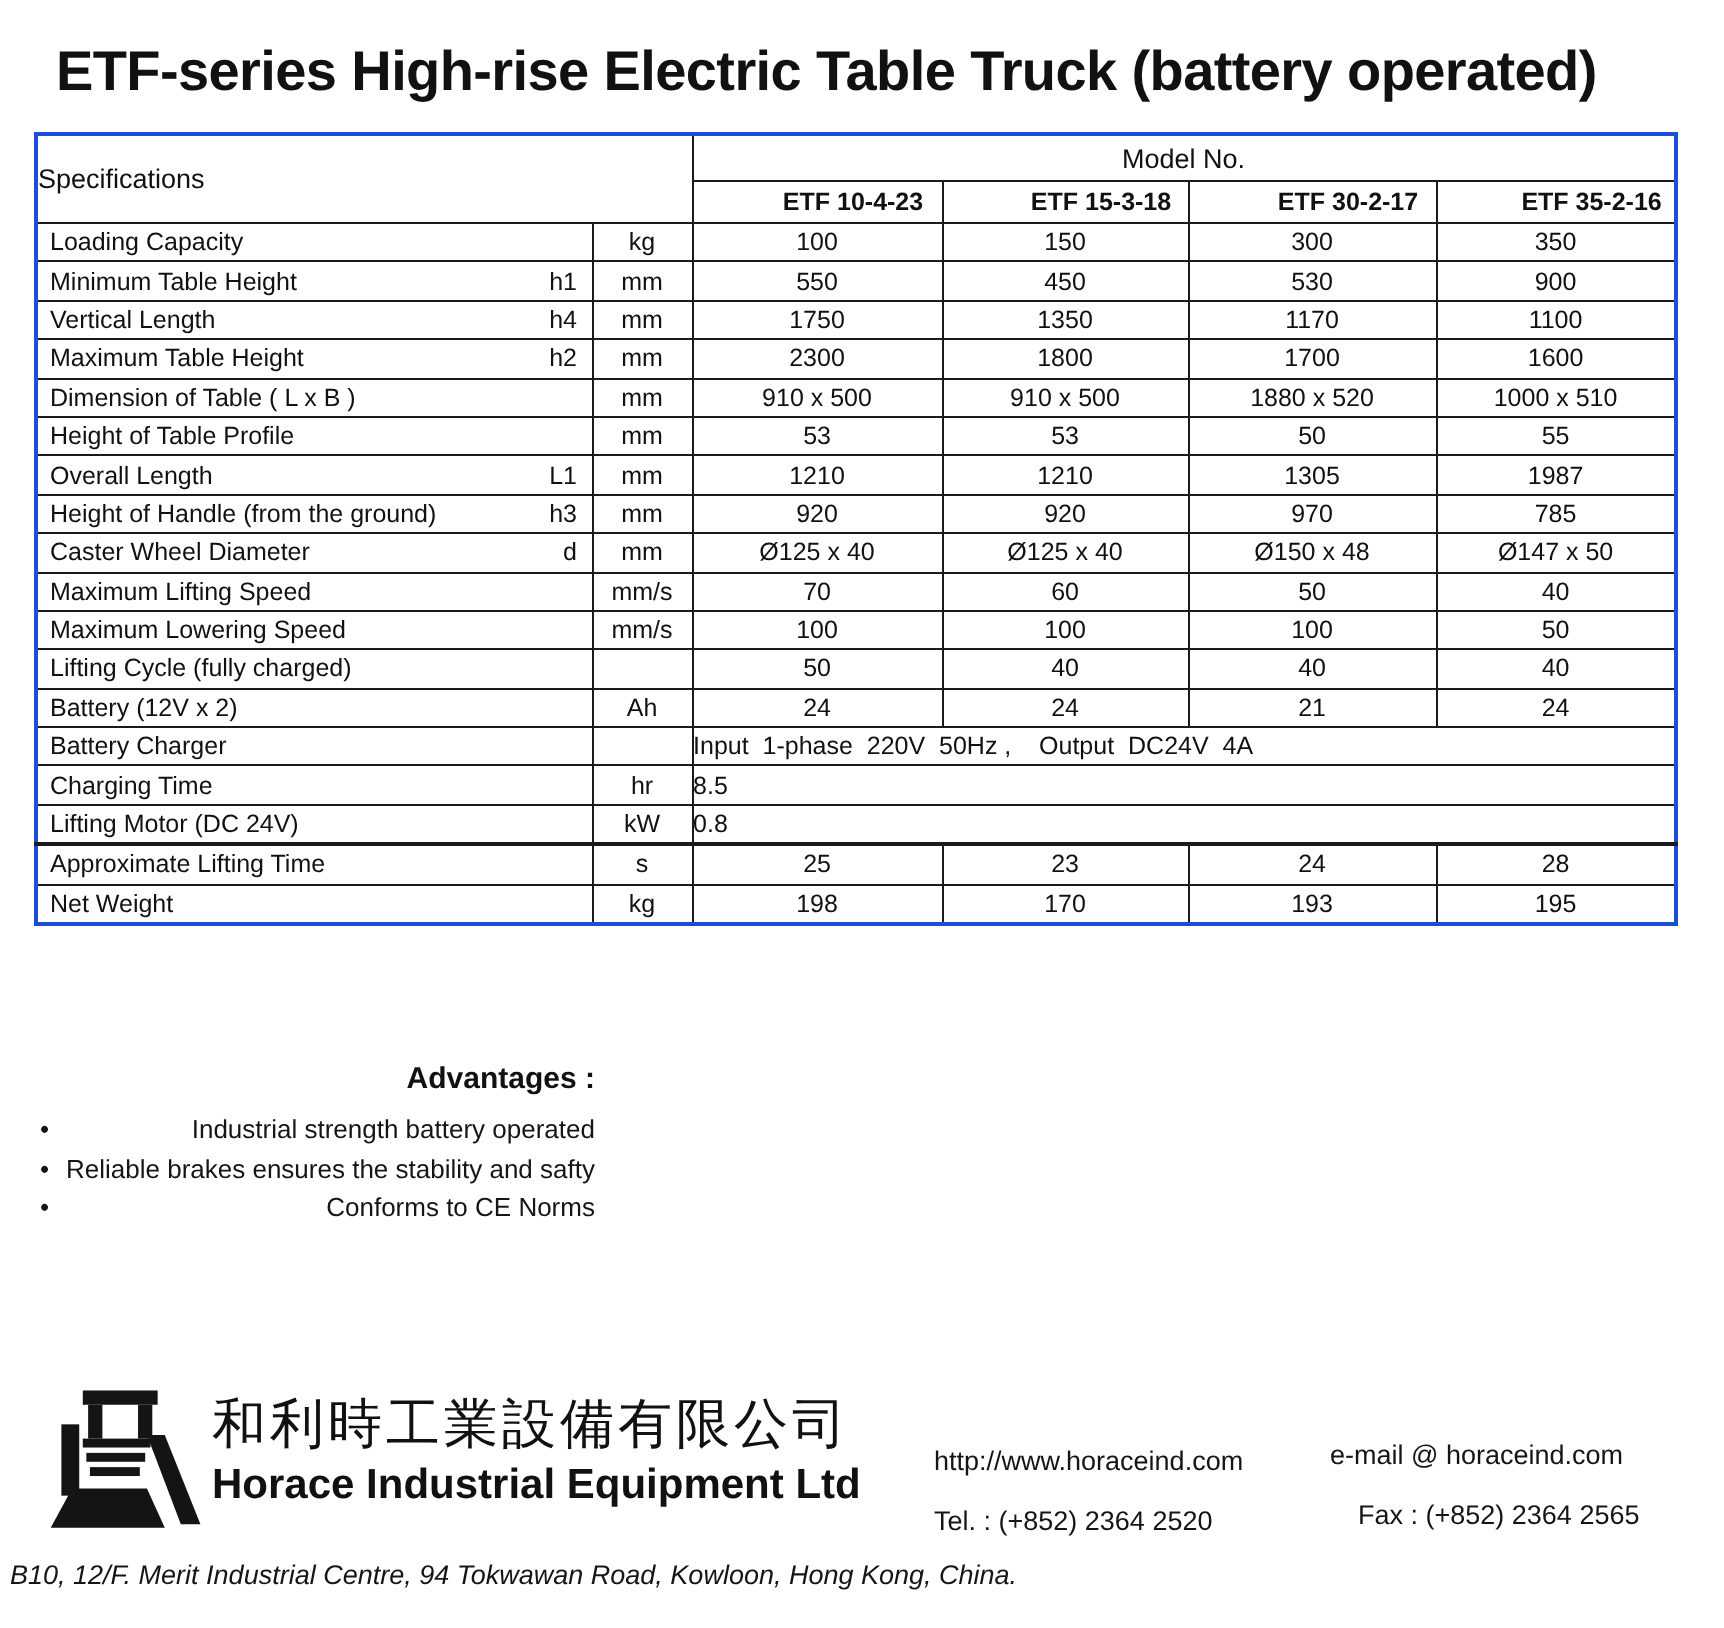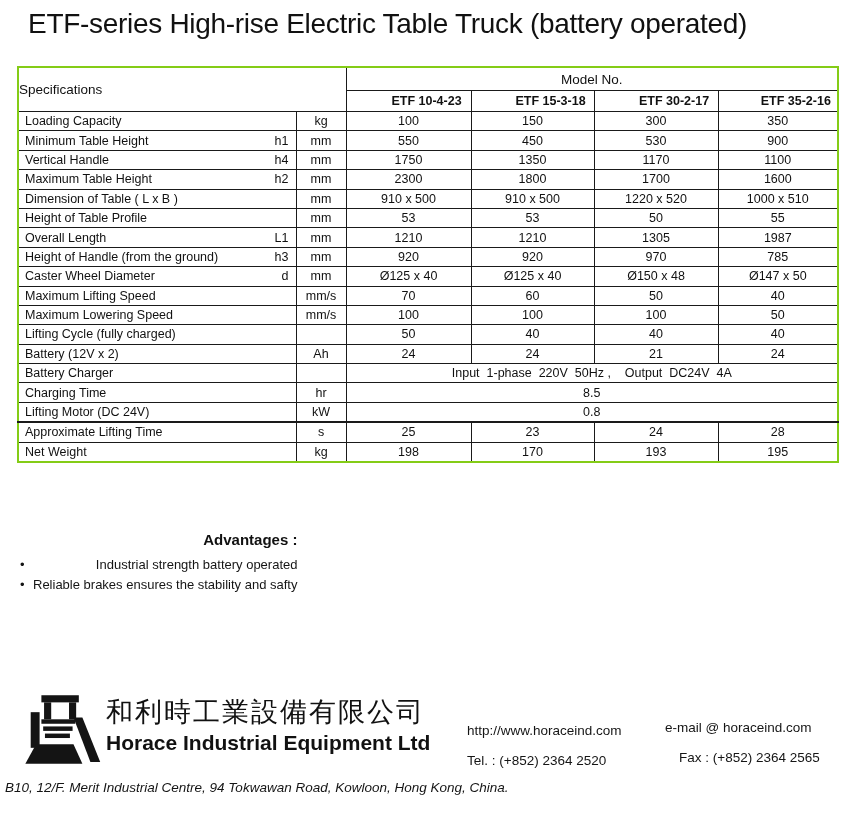--- a/index.html
+++ b/index.html
@@ -2,44 +2,44 @@
 <html><head>
 <meta charset="utf-8">
 <style>
   html,body { margin:0; padding:0; background:#ffffff; }
   .page {
     position:relative; width:862px; height:814px; background:#ffffff;
     font-family:"Liberation Sans","DejaVu Sans",sans-serif; color:#1a1a1a;
     overflow:hidden;
   }
   .title {
-    position:absolute; left:28px; top:8px; margin:0;
-    font-size:28px; font-weight:normal; letter-spacing:-0.3px; white-space:nowrap;
+    position:absolute; left:28px; top:20px; margin:0;
+    font-size:28px; font-weight:bold; letter-spacing:-0.3px; white-space:nowrap;
     color:#111;
   }
   
   table.spec {
     position:absolute; left:17px; top:66px; width:820px;
     border-collapse:collapse; table-layout:fixed;
     font-size:12.5px; color:#111;
-    border:2px solid #84cc16;
+    border:2px solid #1d4ed8;
   }
   table.spec th, table.spec td { border:1px solid #1a1a1a; padding:0; font-weight:normal; }
   th.spec-h {
     text-align:left; padding-left:11px; font-size:13.5px; font-weight:bold; vertical-align:middle;
   }
   th.model-h { height:22px; font-size:13.5px; font-weight:bold; text-align:center; }
   tr.model-row th { height:20px; font-size:12.5px; font-weight:bold; text-align:center;padding-left:36px; }
   tbody td { height:18.4px; line-height:18px; }
   td.label-cell { text-align:left; overflow:hidden; }
   td.label-cell .lbl { padding-left:6px; }
   td.label-cell .sym { float:right; padding-right:7px; }
   td.unit-cell { text-align:center; }
   td.val-cell { text-align:center; }
-  td.span-cell { text-align:center; white-space:pre; }
+  td.span-cell { white-space:pre; }
   tr.thick-top td { border-top-width:2px; }
   
   .advantages { position:absolute; left:20px; top:531px;text-align:right; }
   .advantages h2 { margin:0 0 7px 8px; font-size:15px; font-weight:bold; color:#111; }
   .advantages ul { list-style:none; margin:0; padding:0; }
   .advantages li {
     font-size:13px; line-height:19.5px; padding-left:13px; position:relative; color:#151515;
   }
   .advantages li::before {
     content:"\2022"; position:absolute; left:0; top:0; font-size:13px; color:#151515;
@@ -103,41 +103,41 @@
         </tr>
         <tr>
           <td class="label-cell"><span class="sym">h1</span><span class="lbl">Minimum Table Height</span></td>
           <td class="unit-cell">mm</td>
           <td class="val-cell">550</td>
           <td class="val-cell">450</td>
           <td class="val-cell">530</td>
           <td class="val-cell">900</td>
         </tr>
         <tr>
-          <td class="label-cell"><span class="sym">h4</span><span class="lbl">Vertical Handle</span></td>
+          <td class="label-cell"><span class="sym">h4</span><span class="lbl">Vertical Length</span></td>
           <td class="unit-cell">mm</td>
           <td class="val-cell">1750</td>
           <td class="val-cell">1350</td>
           <td class="val-cell">1170</td>
           <td class="val-cell">1100</td>
         </tr>
         <tr>
           <td class="label-cell"><span class="sym">h2</span><span class="lbl">Maximum Table Height</span></td>
           <td class="unit-cell">mm</td>
           <td class="val-cell">2300</td>
           <td class="val-cell">1800</td>
           <td class="val-cell">1700</td>
           <td class="val-cell">1600</td>
         </tr>
         <tr>
           <td class="label-cell"><span class="sym"></span><span class="lbl">Dimension of Table ( L x B )</span></td>
           <td class="unit-cell">mm</td>
           <td class="val-cell">910 x 500</td>
           <td class="val-cell">910 x 500</td>
-          <td class="val-cell">1220 x 520</td>
+          <td class="val-cell">1880 x 520</td>
           <td class="val-cell">1000 x 510</td>
         </tr>
         <tr>
           <td class="label-cell"><span class="sym"></span><span class="lbl">Height of Table Profile</span></td>
           <td class="unit-cell">mm</td>
           <td class="val-cell">53</td>
           <td class="val-cell">53</td>
           <td class="val-cell">50</td>
           <td class="val-cell">55</td>
         </tr>
@@ -229,20 +229,21 @@
           <td class="val-cell">195</td>
         </tr>
       </tbody>
   </table>
 
   <div class="advantages">
     <h2>Advantages :</h2>
     <ul id="adv-list">
         <li>Industrial strength battery operated</li>
         <li>Reliable brakes ensures the stability and safty</li>
+        <li>Conforms to CE Norms</li>
       </ul>
   </div>
 
   <svg class="logo" viewBox="0 0 92 84" aria-hidden="true">
     <g fill="#141414">
       <rect x="24" y="3" width="42" height="8"></rect>
       <rect x="27" y="11" width="8" height="19"></rect>
       <rect x="55" y="11" width="8" height="19"></rect>
       <rect x="12" y="22" width="10" height="40"></rect>
       <rect x="24" y="30" width="38" height="5"></rect>

